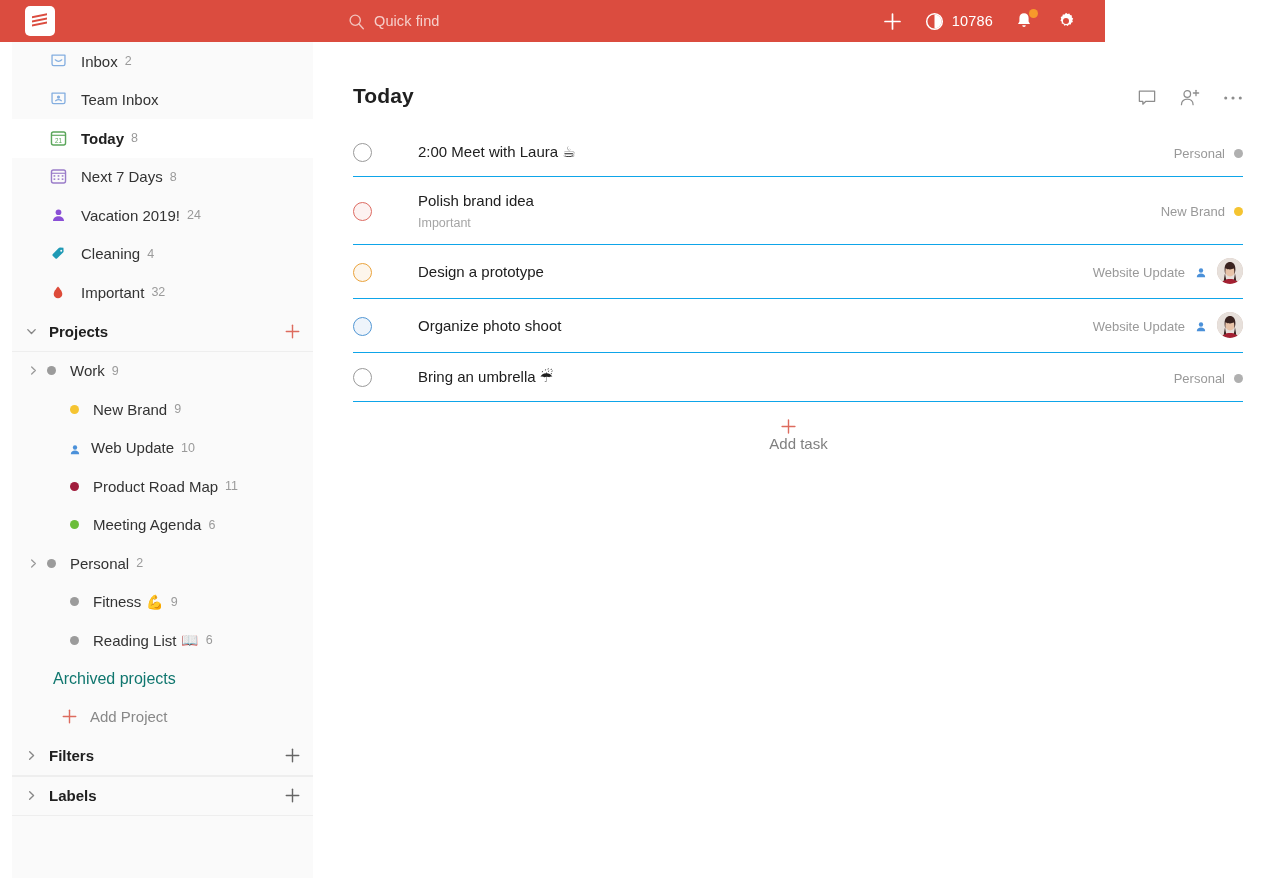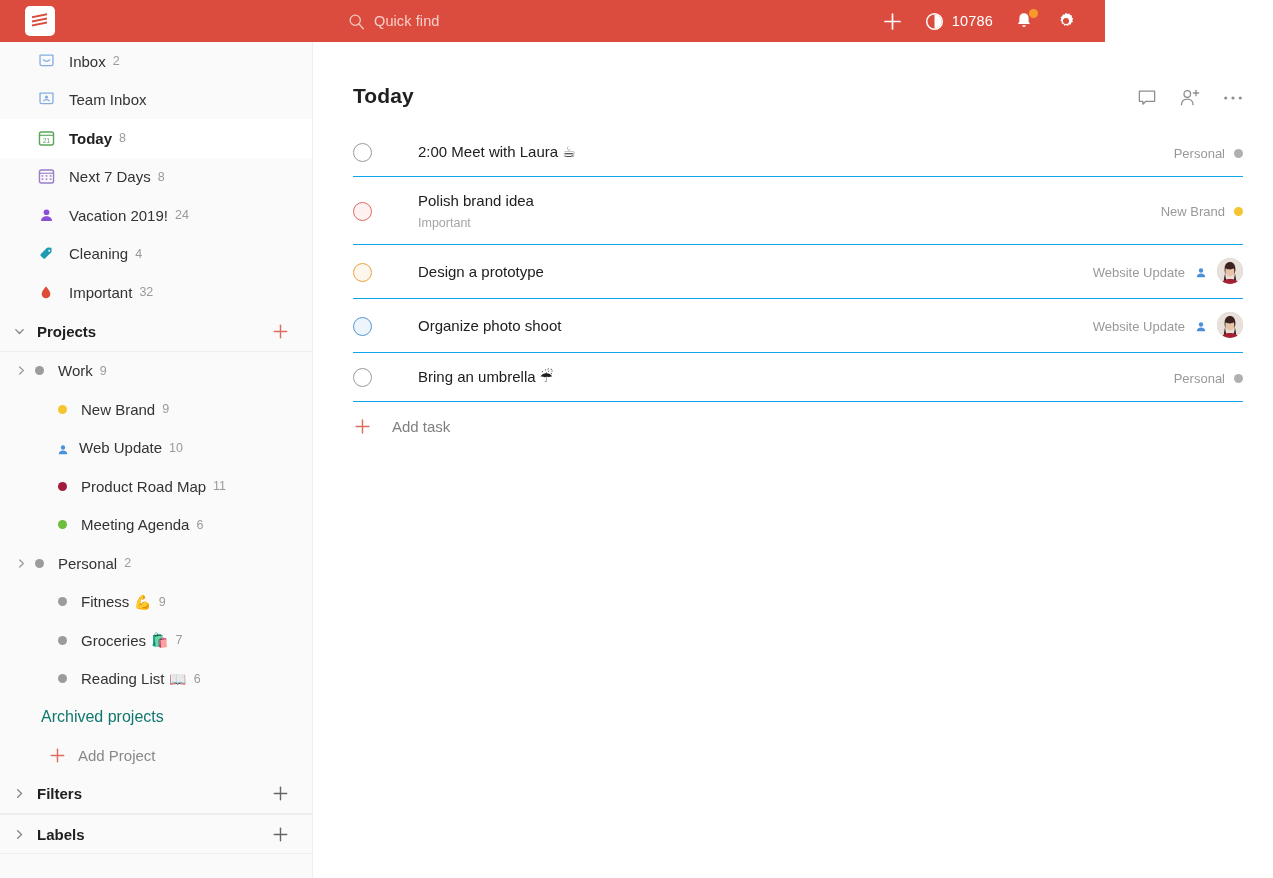--- a/index.html
+++ b/index.html
@@ -51,21 +51,21 @@
   .tr-bell { width: 42px; }
   .tr-gear { width: 42px; }
   .bell-dot {
     position: absolute; top: 9px; right: 7px;
     width: 9px; height: 9px; border-radius: 50%;
     background: #f79a2b;
   }
 
   
   .sidebar {
-    position: absolute; top: 42px; left: 0;
+    position: absolute; top: 42px; left: 12px;
     width: 313px; height: 836px;
     background: #fafafa;
     border-right: 1px solid #eeeeee;
     overflow: hidden;
   }
   .nav-row {
     height: 38.5px;
     display: flex; align-items: center;
     padding-left: 35px;
     cursor: pointer;
@@ -161,22 +161,22 @@
   }
   .meta-proj { font-size: 13px; color: #999999; }
   .meta-dot { width: 9px; height: 9px; border-radius: 50%; }
   .meta-shared { display: flex; align-items: center; }
   .avatar {
     width: 26px; height: 26px; border-radius: 50%;
     overflow: hidden; display:block; margin-top: -3px;
     background: #d8c8c0;
   }
   .addtask-row {
-    display: flex; align-items: flex-start;
-    padding: 16px 0 0 1px; cursor: pointer;
+    display: flex; align-items: center;
+    padding: 16px 0 0 1px; cursor: pointer; flex-direction: column;
   }
   .addtask-plus { margin-right: 21px; display: flex; }
   .addtask-label { font-size: 15px; color: #808080; }
 </style>
 </head>
 <body>
 
 <div class="topbar">
   <div class="logo-wrap">
     <svg width="20" height="18" viewBox="0 0 20 18">
@@ -378,26 +378,20 @@
     <span class="proj-count">2</span>
   </div>
 
   <div class="proj-row child">
     <span class="dot" style="background:#9b9b9b"></span>
     <span class="proj-label">Fitness</span>
     <span class="emoji">💪</span>
     <span class="proj-count">9</span>
   </div>
 
-  <div class="proj-row child">
-    <span class="dot" style="background:#9b9b9b"></span>
-    <span class="proj-label">Groceries</span>
-    <span class="emoji">🛍️</span>
-    <span class="proj-count">7</span>
-  </div>
 
   <div class="proj-row child">
     <span class="dot" style="background:#9b9b9b"></span>
     <span class="proj-label">Reading List</span>
     <span class="emoji">📖</span>
     <span class="proj-count">6</span>
   </div>
 
   <div class="archived-row">
     <span class="archived-label">Archived projects</span>

